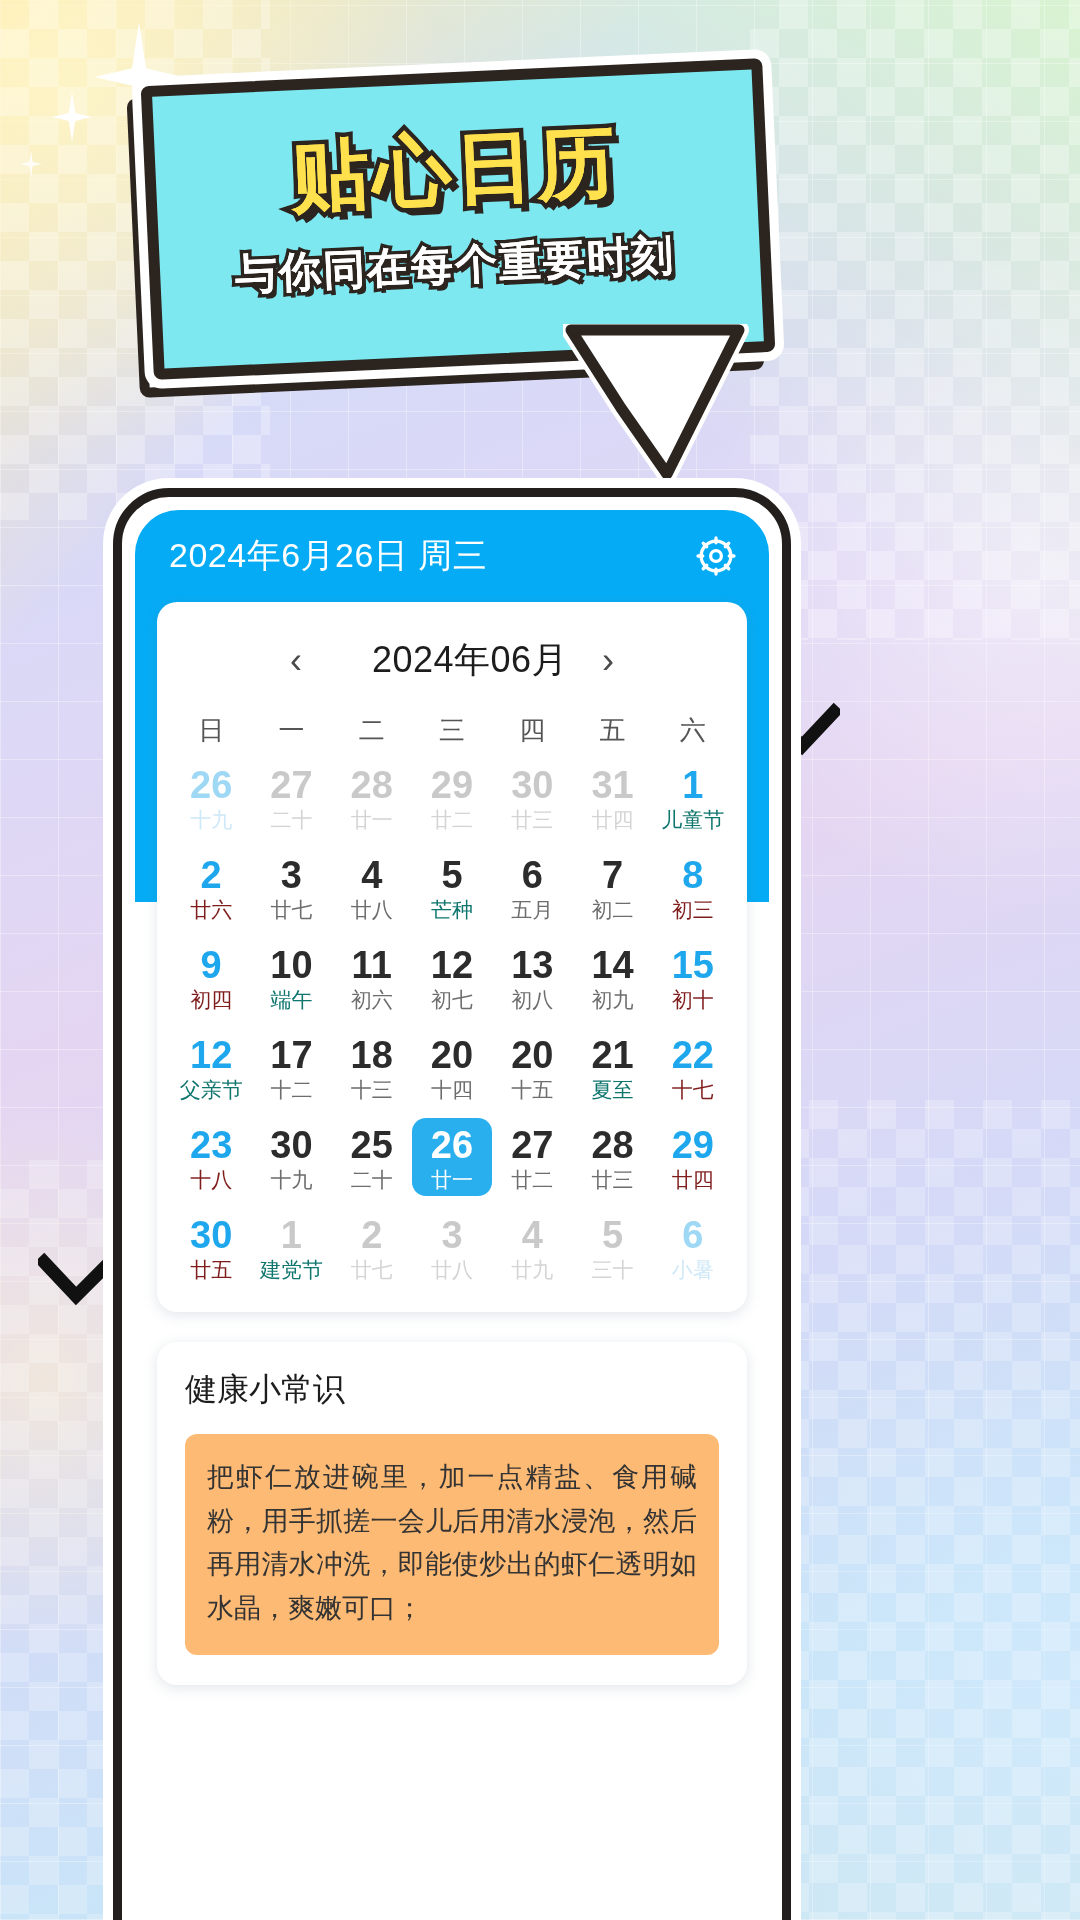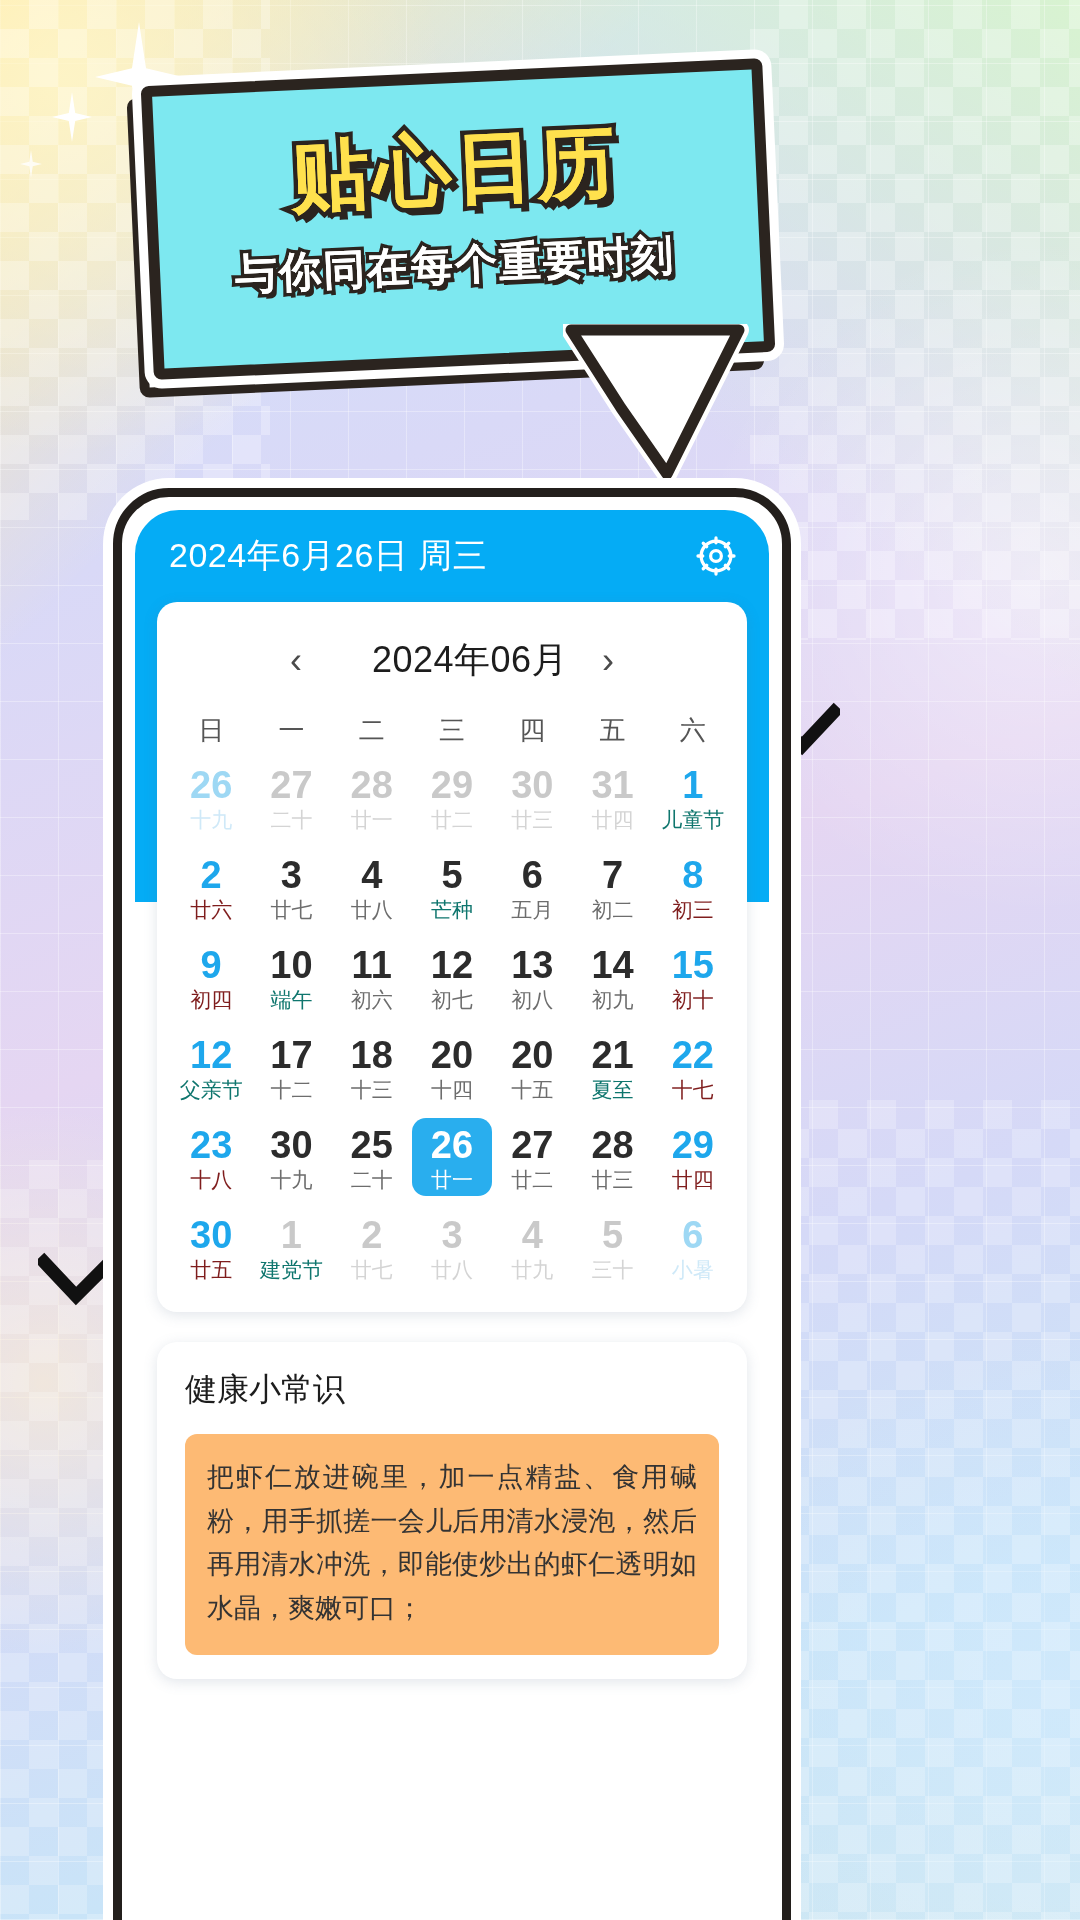--- a/index.html
+++ b/index.html
@@ -142,21 +142,21 @@
   .cell.out .l{color:#d4d4d4;}
   .cell.out.weekend .d{color:#9ed8f4;}
   .cell.out.weekend .l{color:#cfe9f8;}
   .cell .l.fest{color:#0f766e;}
   .cell.sel{background:#29AEEE;}
   .cell.sel .d{color:#ffffff;}
   .cell.sel .l{color:#ffffff;}
 
   .tip-card{
     margin:30px 22px 0;background:#ffffff;border-radius:20px;
-    padding:26px 28px 24px;box-shadow:0 3px 14px rgba(90,110,140,.18);
+    padding:26px 28px 30px;box-shadow:0 3px 14px rgba(90,110,140,.18);
   }
   .tip-title{font-size:32px;color:#1d1d1d;font-weight:500;margin-bottom:22px;}
   .tip-body{
     background:#fdba74;border-radius:12px;padding:22px 22px 24px;
     font-size:27px;line-height:1.62;color:#333;text-align:justify;
   }
 
   
   .blue-bleed{position:absolute;left:0;top:92px;width:100%;height:300px;background:#05ACF5;z-index:1;}
 </style>

